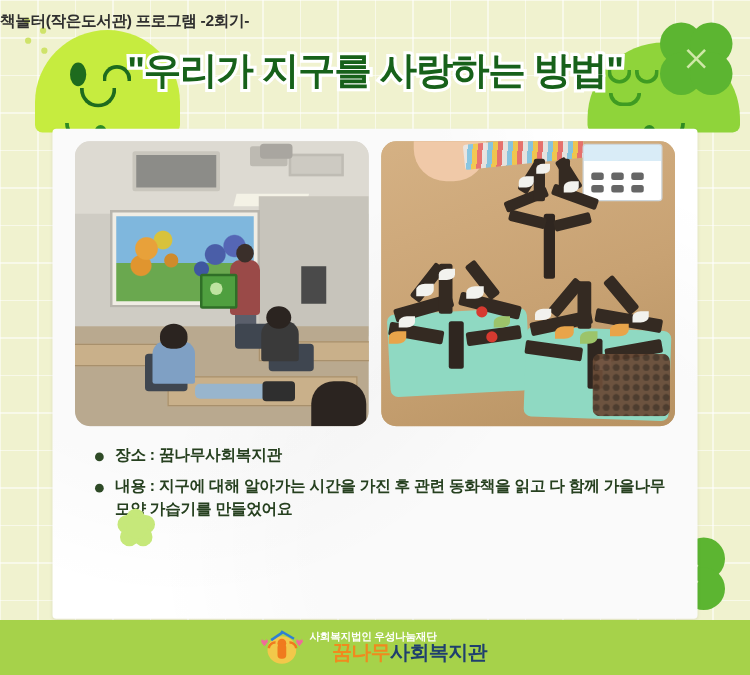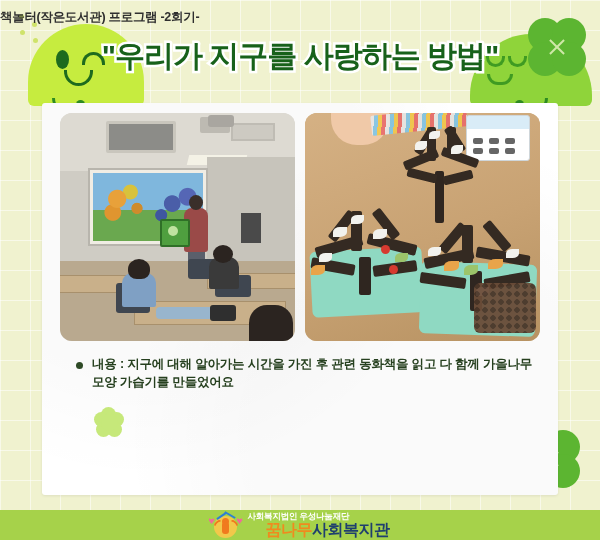--- a/index.html
+++ b/index.html
@@ -168,21 +168,21 @@
   .beans{position:absolute;right:4px;bottom:8px;width:62px;height:50px;border-radius:6px;
     background:radial-gradient(circle at 3px 3px,#4a3528 0 2.5px,transparent 3px) 0 0/8px 8px,#6b4c38;opacity:.95;}
 
   
   .bullets{position:absolute;left:20px;top:252px;right:16px;color:#1f3a1c;}
   .bullet{display:flex;align-items:flex-start;margin-bottom:7px;}
   .bdot{width:7px;height:7px;border-radius:50%;background:#2e4a26;margin:7px 9px 0 14px;flex:none;}
   .btext{font-size:12.5px;line-height:1.45;font-weight:bold;letter-spacing:-0.2px;color:#26401f;}
 
   
-  .footer{position:absolute;left:0;right:0;bottom:0;height:30px;background:#a6d24a;
+  .footer{position:absolute;left:0;right:0;bottom:0;height:44px;background:#a6d24a;
     display:flex;align-items:center;justify-content:center;gap:7px;}
   .logo-mark{position:relative;width:30px;height:26px;}
   .logo-circle{position:absolute;left:3px;top:4px;width:23px;height:22px;border-radius:50%;background:#f2c84a;}
   .logo-person{position:absolute;left:11px;top:10px;width:7px;height:12px;background:#f07a1e;border-radius:3px;}
   .logo-head{position:absolute;left:11px;top:6px;width:7px;height:7px;border-radius:50%;background:#f07a1e;}
   .logo-arm{position:absolute;top:8px;width:8px;height:8px;border:2px solid #f07a1e;border-radius:50%;border-color:#f07a1e transparent transparent transparent;}
   .logo-arm.l{left:3px;transform:rotate(-40deg);}
   .logo-arm.r{right:3px;transform:rotate(40deg);}
   .logo-zig{position:absolute;left:5px;top:-1px;width:20px;height:9px;}
   .logo-zig:before{content:"";position:absolute;left:0;top:4px;width:11px;height:2px;background:#2e7fd4;transform:rotate(-34deg);}
@@ -347,20 +347,24 @@
           <span class="leafw" style="left:58px;top:62px;width:13px;height:9px;"></span>
         </span>
 
         <span class="beans"></span>
       </div>
     </div>
 
     <div class="bullets">
 
 
+      <div class="bullet">
+        <span class="bdot"></span>
+        <span class="btext"><span>장소</span> : <span>꿈나무사회복지관</span></span>
+      </div>
 
       <div class="bullet">
         <span class="bdot"></span>
         <span class="btext"><span>내용</span> : <span>지구에 대해 알아가는 시간을 가진 후 관련 동화책을 읽고 다 함께 가을나무모양 가습기를 만들었어요</span></span>
       </div>
     </div>
 
     <div class="flower">
       <i></i>
         <i></i>

